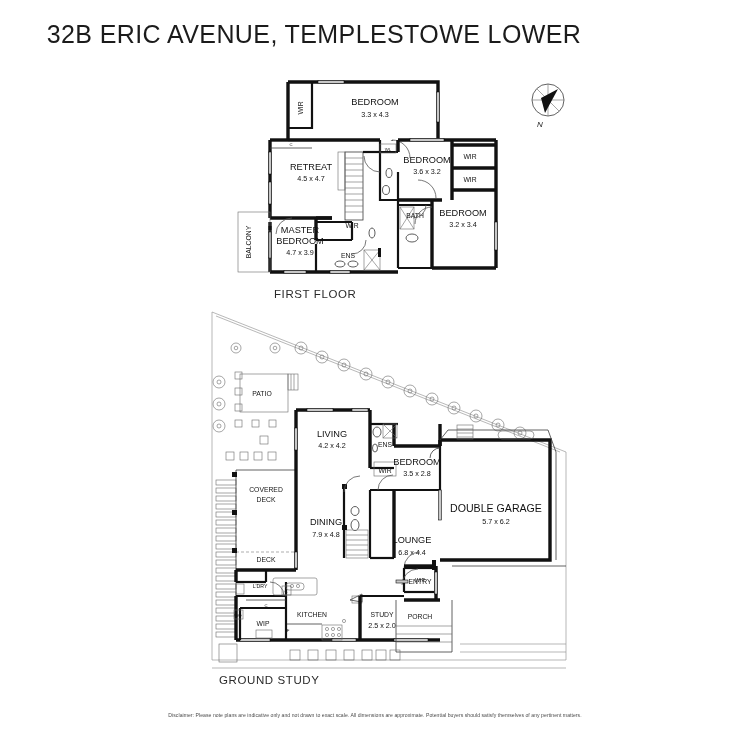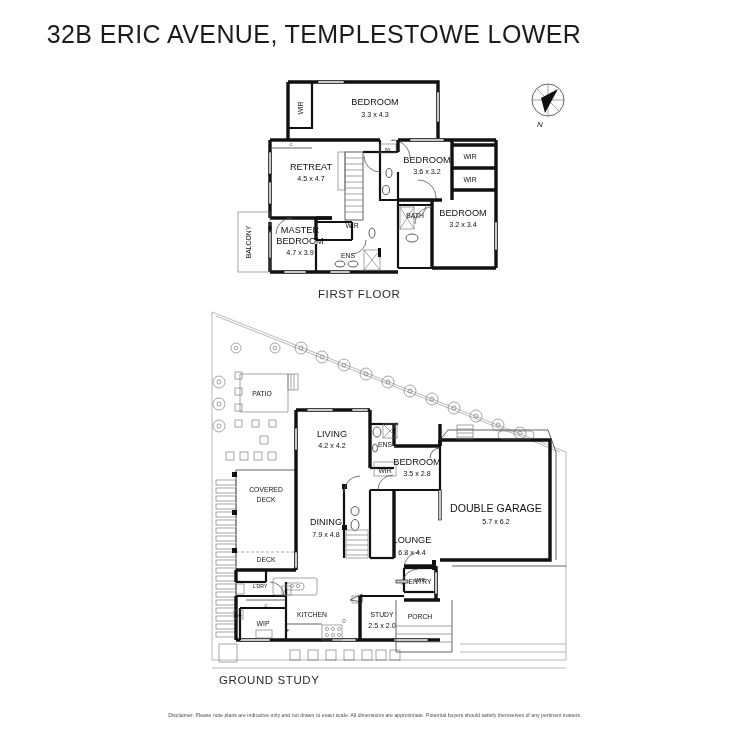--- a/index.html
+++ b/index.html
@@ -6,21 +6,21 @@
   body{
     width:750px;height:750px;background:#ffffff;
     font-family:"Liberation Sans", sans-serif;
     color:#1a1a1a;overflow:hidden;position:relative;
   }
   #page-title{
     position:absolute;left:0;top:20px;width:628px;text-align:center;
     font-size:25px;letter-spacing:.4px;color:#1b1b1b;font-weight:400;
   }
   .floorlabel{position:absolute;font-size:11.5px;letter-spacing:.6px;color:#2a2a2a;}
-  #first-floor-label{left:274px;top:288px;margin-left:44px;}
+  #first-floor-label{left:274px;top:288px;}
   #ground-floor-label{left:219px;top:674px;}
   #disclaimer{
     position:absolute;left:0;top:712px;width:750px;text-align:center;
     font-size:5.1px;color:#4a4a4a;letter-spacing:.05px;
   }
   svg{position:absolute;left:0;top:0;}
   .rm{font-family:"Liberation Sans",sans-serif;fill:#111;text-anchor:middle;}
   .rname{font-size:9.2px;}
   .rname-lg{font-size:10.6px;}
   .rdim{font-size:7.2px;}

